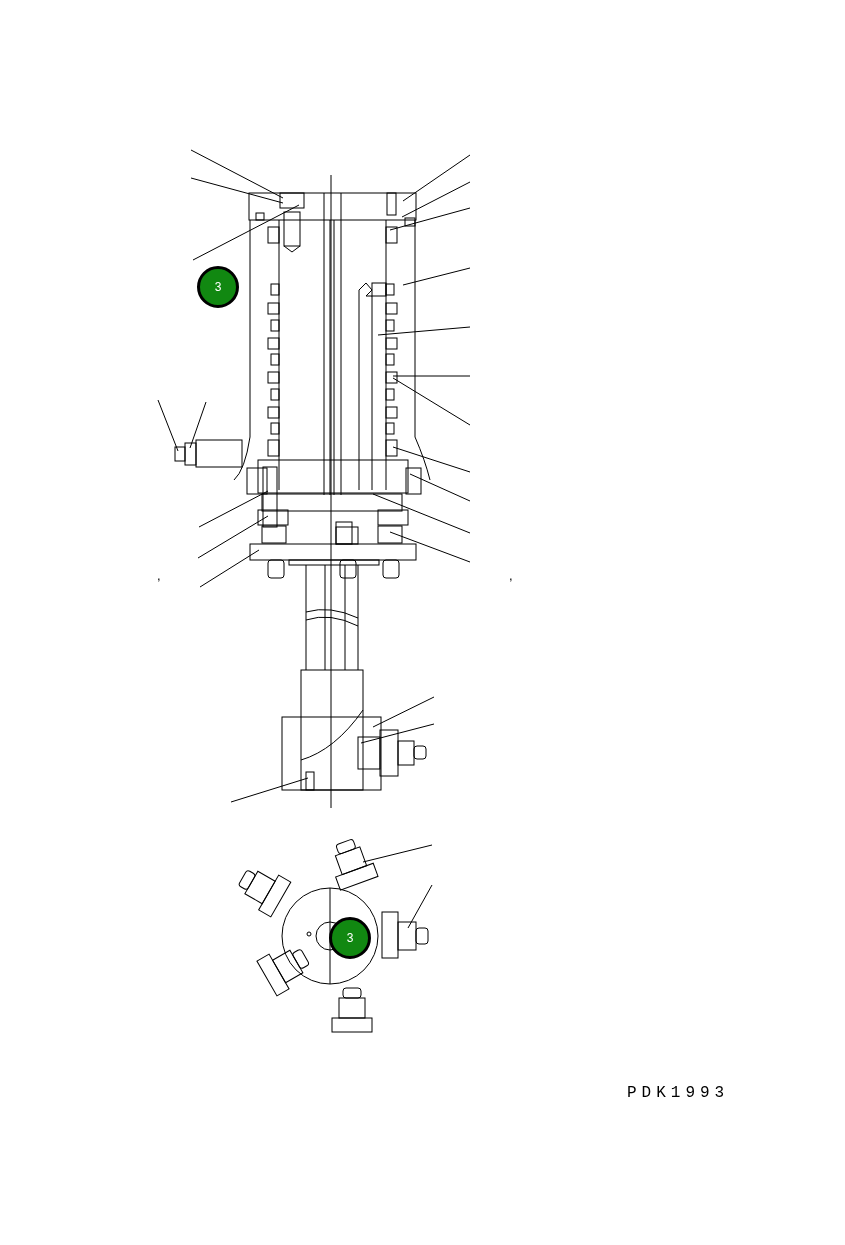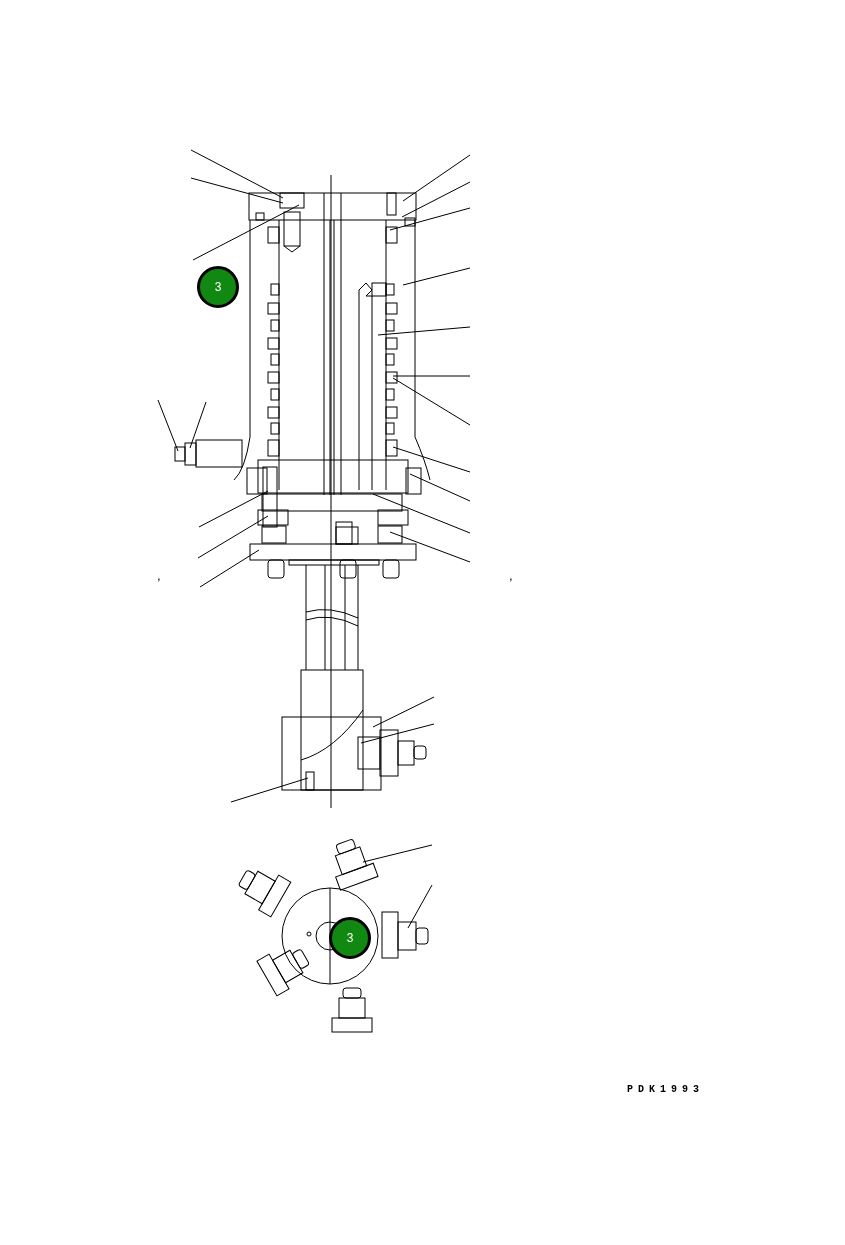--- a/index.html
+++ b/index.html
@@ -1,21 +1,21 @@
 <!DOCTYPE html>
 <html><head>
 <meta charset="utf-8">
 <style>
   html,body{margin:0;padding:0;background:#ffffff;}
   body{width:845px;height:1245px;position:relative;overflow:hidden;font-family:"Liberation Sans",sans-serif;}
   #drawing{position:absolute;left:0;top:0;width:845px;height:1245px;}
   .badge{position:absolute;width:36px;height:36px;border-radius:50%;background:#118811;border:3px solid #000;
     color:#fff;font-family:"Liberation Sans",sans-serif;font-size:12px;display:flex;align-items:center;justify-content:center;box-sizing:content-box;}
   .comma{position:absolute;font-family:"Liberation Sans",sans-serif;font-size:13px;color:#000;}
-  .code{position:absolute;left:627px;top:1084px;font-family:"Liberation Mono",monospace;font-size:10px;letter-spacing:5px;color:#000;font-weight:bold;}
+  .code{position:absolute;left:627px;top:1084px;font-family:"Liberation Mono",monospace;font-size:16px;letter-spacing:5px;color:#000;}
 </style>
 </head>
 <body>
 
 <svg id="drawing" viewBox="0 0 845 1245" xmlns="http://www.w3.org/2000/svg" fill="none" stroke="#000" stroke-width="1">
 
   <g>
     <rect x="249" y="193" width="167" height="27"></rect>
     <rect x="280" y="193" width="24" height="15"></rect>
     <rect x="387" y="193" width="9" height="22"></rect>

